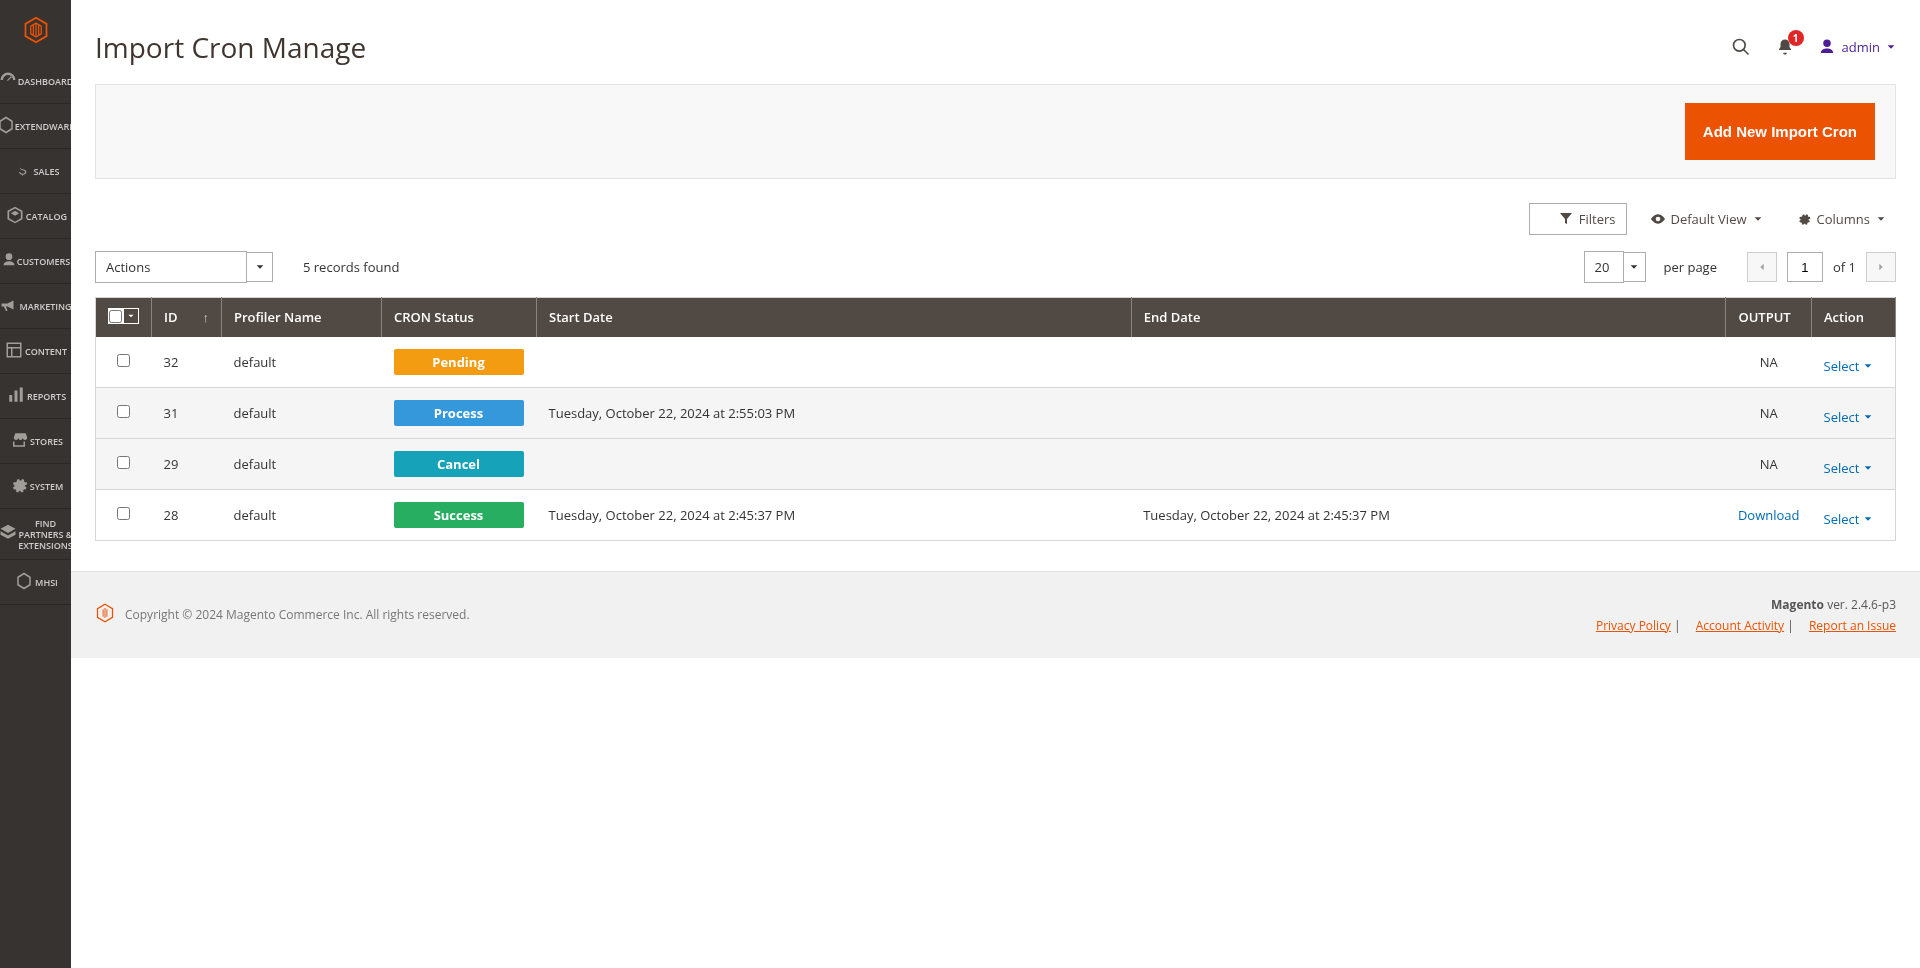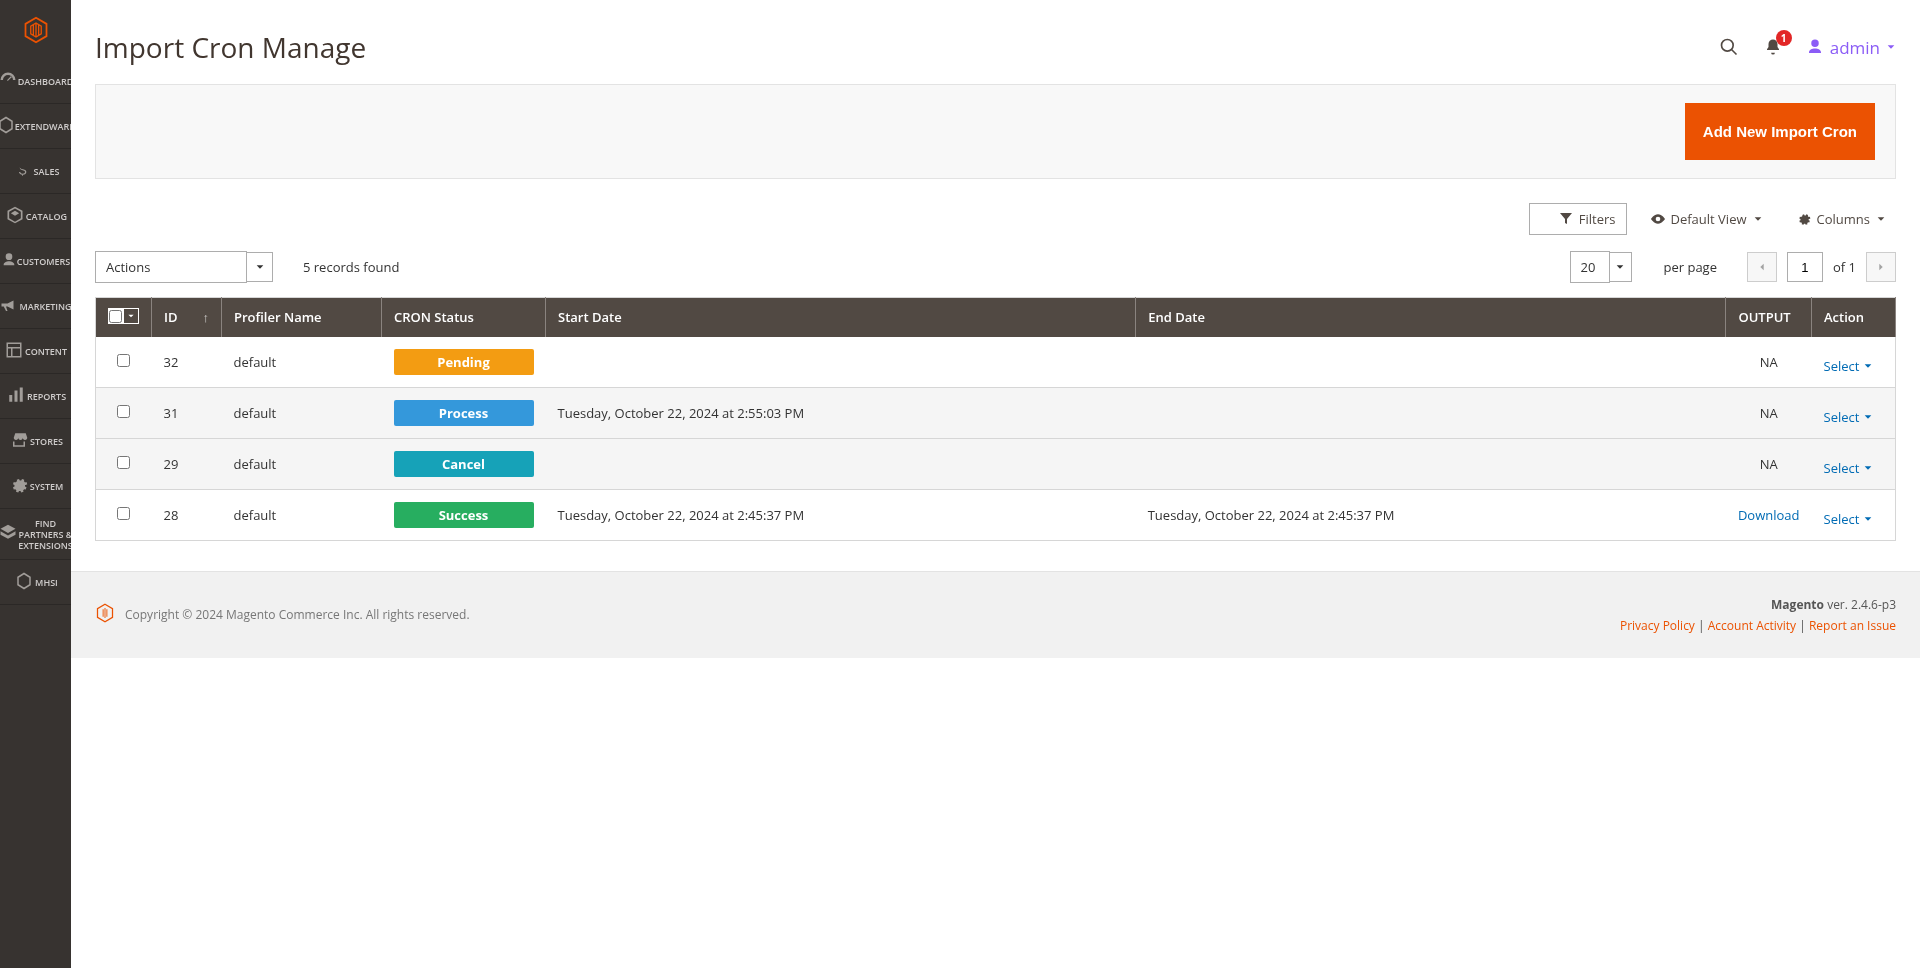--- a/index.html
+++ b/index.html
@@ -12,21 +12,21 @@
 .sidebar-nav li { display: flex; flex-direction: row; align-items: center; justify-content: center; padding: 10px 4px 8px; border-bottom: 1px solid #2b2826; cursor: pointer; }
 .sidebar-nav .nav-icon { width: 22px; height: 22px; display: flex; align-items: center; justify-content: center; color: #a19d99; margin-bottom: 4px; }
 .sidebar-nav .nav-label { font-size: 9px; color: #cfcccb; text-align: center; line-height: 1.2; text-transform: uppercase; font-weight: 600; }
 
 .main-content { margin-left: 71px; padding: 0 24px; }
 .page-header { display: flex; align-items: center; justify-content: space-between; padding: 28px 0 18px; }
 .page-title { font-size: 28px; font-weight: 400; color: #41362f; }
 .header-actions { display: flex; align-items: center; gap: 22px; }
 .header-icon { width: 22px; height: 22px; cursor: pointer; position: relative; color: #514943; display: flex; align-items: center; justify-content: center; }
 .badge { position: absolute; top: -6px; right: -8px; background: #e22626; color: #fff; font-size: 10px; font-weight: 700; border-radius: 50%; width: 16px; height: 16px; display: flex; align-items: center; justify-content: center; }
-.admin-user { display: flex; align-items: center; gap: 6px; cursor: pointer; color: #8b5cf6; font-size: 17px; }
+.admin-user { display: flex; align-items: center; gap: 6px; cursor: pointer; color: #4c1d95; font-size: 13px; }
 .admin-user .user-icon { width: 18px; height: 18px; }
 .chevron-down { width: 10px; height: 10px; }
 
 .action-bar { background: #f8f8f8; border: 1px solid #e3e3e3; padding: 18px 20px; display: flex; justify-content: flex-end; margin-bottom: 24px; }
 .btn-primary { background: #eb5202; color: #fff; border: none; padding: 20px 18px; font-size: 15px; font-weight: 600; cursor: pointer; }
 
 .grid-controls { display: flex; justify-content: flex-end; gap: 14px; margin-bottom: 16px; }
 .grid-control { display: inline-flex; align-items: center; gap: 6px; padding: 6px 10px; cursor: pointer; font-size: 13px; color: #514943; }
 .grid-control.filters { background: #fff; border: 1px solid #adadad; padding-left: 29px; }
 .grid-control .ctrl-icon { width: 14px; height: 14px; display: flex; align-items: center; justify-content: center; }
@@ -34,52 +34,52 @@
 .grid-toolbar { display: flex; align-items: center; justify-content: space-between; margin-bottom: 14px; }
 .toolbar-left { display: flex; align-items: center; gap: 30px; }
 .actions-dropdown { display: flex; align-items: center; }
 .actions-main { border: 1px solid #adadad; background: #fff; padding: 6px 10px; width: 152px; font-size: 13px; color: #333; }
 .actions-toggle { border: 1px solid #adadad; border-left: none; background: #fff; width: 26px; height: 30px; display: flex; align-items: center; justify-content: center; cursor: pointer; }
 .records-found { color: #333; font-size: 13px; }
 .toolbar-right { display: flex; align-items: center; gap: 10px; }
 .perpage-select { display: flex; align-items: center; }
 .perpage-main { border: 1px solid #adadad; background: #fff; padding: 6px 10px; width: 40px; text-align: left; font-size: 13px; }
 .perpage-toggle { border: 1px solid #adadad; border-left: none; background: #fff; width: 22px; height: 30px; display: flex; align-items: center; justify-content: center; cursor: pointer; }
-.perpage-label { margin-left: 22px; margin-right: 20px; color: #333; font-size: 13px; }
+.perpage-label { margin-left: 8px; margin-right: 20px; color: #333; font-size: 13px; }
 .pager-btn { width: 30px; height: 30px; border: 1px solid #adadad; background: #f2f2f2; display: flex; align-items: center; justify-content: center; cursor: not-allowed; opacity: 0.6; }
 .page-input { width: 36px; height: 30px; border: 1px solid #adadad; text-align: center; font-size: 13px; }
 .page-of { font-size: 13px; color: #333; }
 
 .data-grid { width: 100%; border-collapse: collapse; border: 1px solid #d6d6d6; }
 .data-grid thead th { background: #514943; color: #fff; font-weight: 600; font-size: 13px; padding: 10px 12px; text-align: left; border-right: 1px solid #8a837f; }
 .data-grid thead th .sort-icon { float: right; opacity: 0.7; }
 .data-grid tbody tr { border-bottom: 1px solid #d6d6d6; }
 .data-grid tbody tr.even { background: #f5f5f5; }
 .data-grid tbody td { padding: 12px; font-size: 13px; color: #333; vertical-align: middle; }
 .data-grid .col-check { width: 44px; text-align: center; }
 .data-grid .col-check input { cursor: pointer; }
 .header-check-wrap { display: inline-flex; align-items: center; background: #fff; padding: 1px; }
 .header-check-wrap input { margin: 0; }
 .header-check-wrap .dd { width: 14px; height: 14px; display: flex; align-items: center; justify-content: center; background: #514943; margin-left: 2px; cursor: pointer; }
 
-.status-badge { display: inline-block; width: 140px; text-align: center; padding: 4px 0; color: #fff; font-weight: 700; font-size: 13px; border-radius: 2px; }
+.status-badge { display: inline-block; width: 130px; text-align: center; padding: 4px 0; color: #fff; font-weight: 700; font-size: 13px; border-radius: 2px; }
 .status-pending { background: #f39c12; }
 .status-process { background: #3498db; }
 .status-failed { background: #e74c3c; }
 .status-cancel { background: #16a2b8; }
 .status-success { background: #27ae60; }
 
 .action-select { color: #006bb4; cursor: pointer; display: inline-flex; align-items: center; gap: 4px; font-size: 13px; margin-top: 8px; }
 .link { color: #006bb4; cursor: pointer; }
 
 .footer { margin-left: 71px; padding: 24px; background: #f1f1f1; display: flex; justify-content: space-between; border-top: 1px solid #e3e3e3; margin-top: 30px; }
 .footer-left { display: flex; align-items: center; gap: 10px; color: #777; font-size: 12px; }
 .footer-logo svg { width: 20px; height: 20px; }
 .footer-right { text-align: right; font-size: 12px; color: #555; }
-.footer-right a { color: #eb5202; cursor: pointer; }
+.footer-right a { color: #eb5202; text-decoration: underline; cursor: pointer; margin-left: 12px; }
 .footer-right .ver { color: #555; margin-bottom: 4px; }
 .footer-right .ver b { font-weight: 700; }
 
 .th-id { width: 70px; }
 .th-profiler { width: 160px; }
 .th-status { width: 155px; }
 .th-output { width: 80px; text-align: center; }
 .th-action { width: 84px; }
 .td-output { text-align: center; }
 .col-id { width: 70px; }

